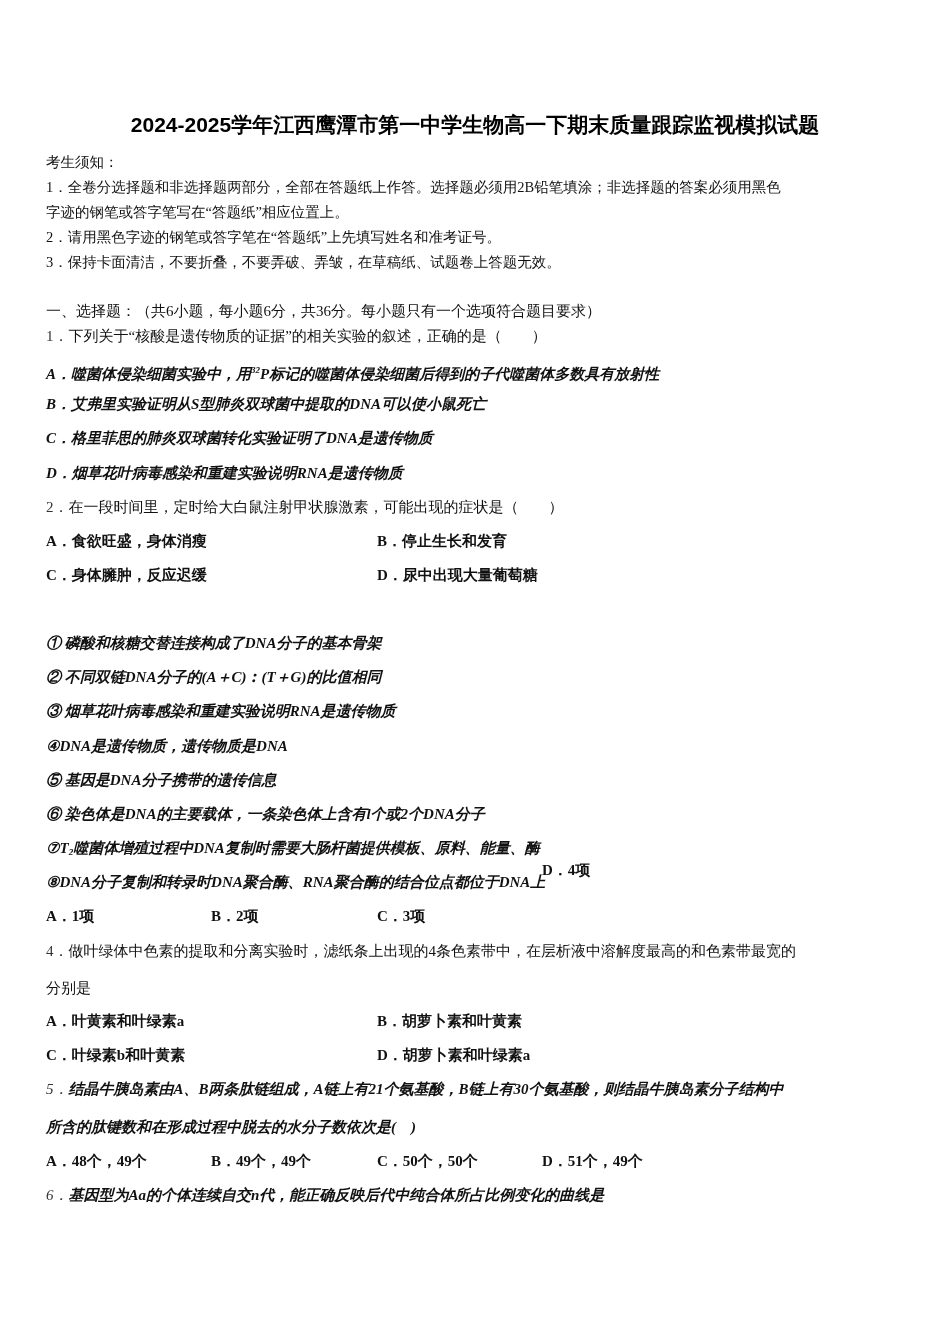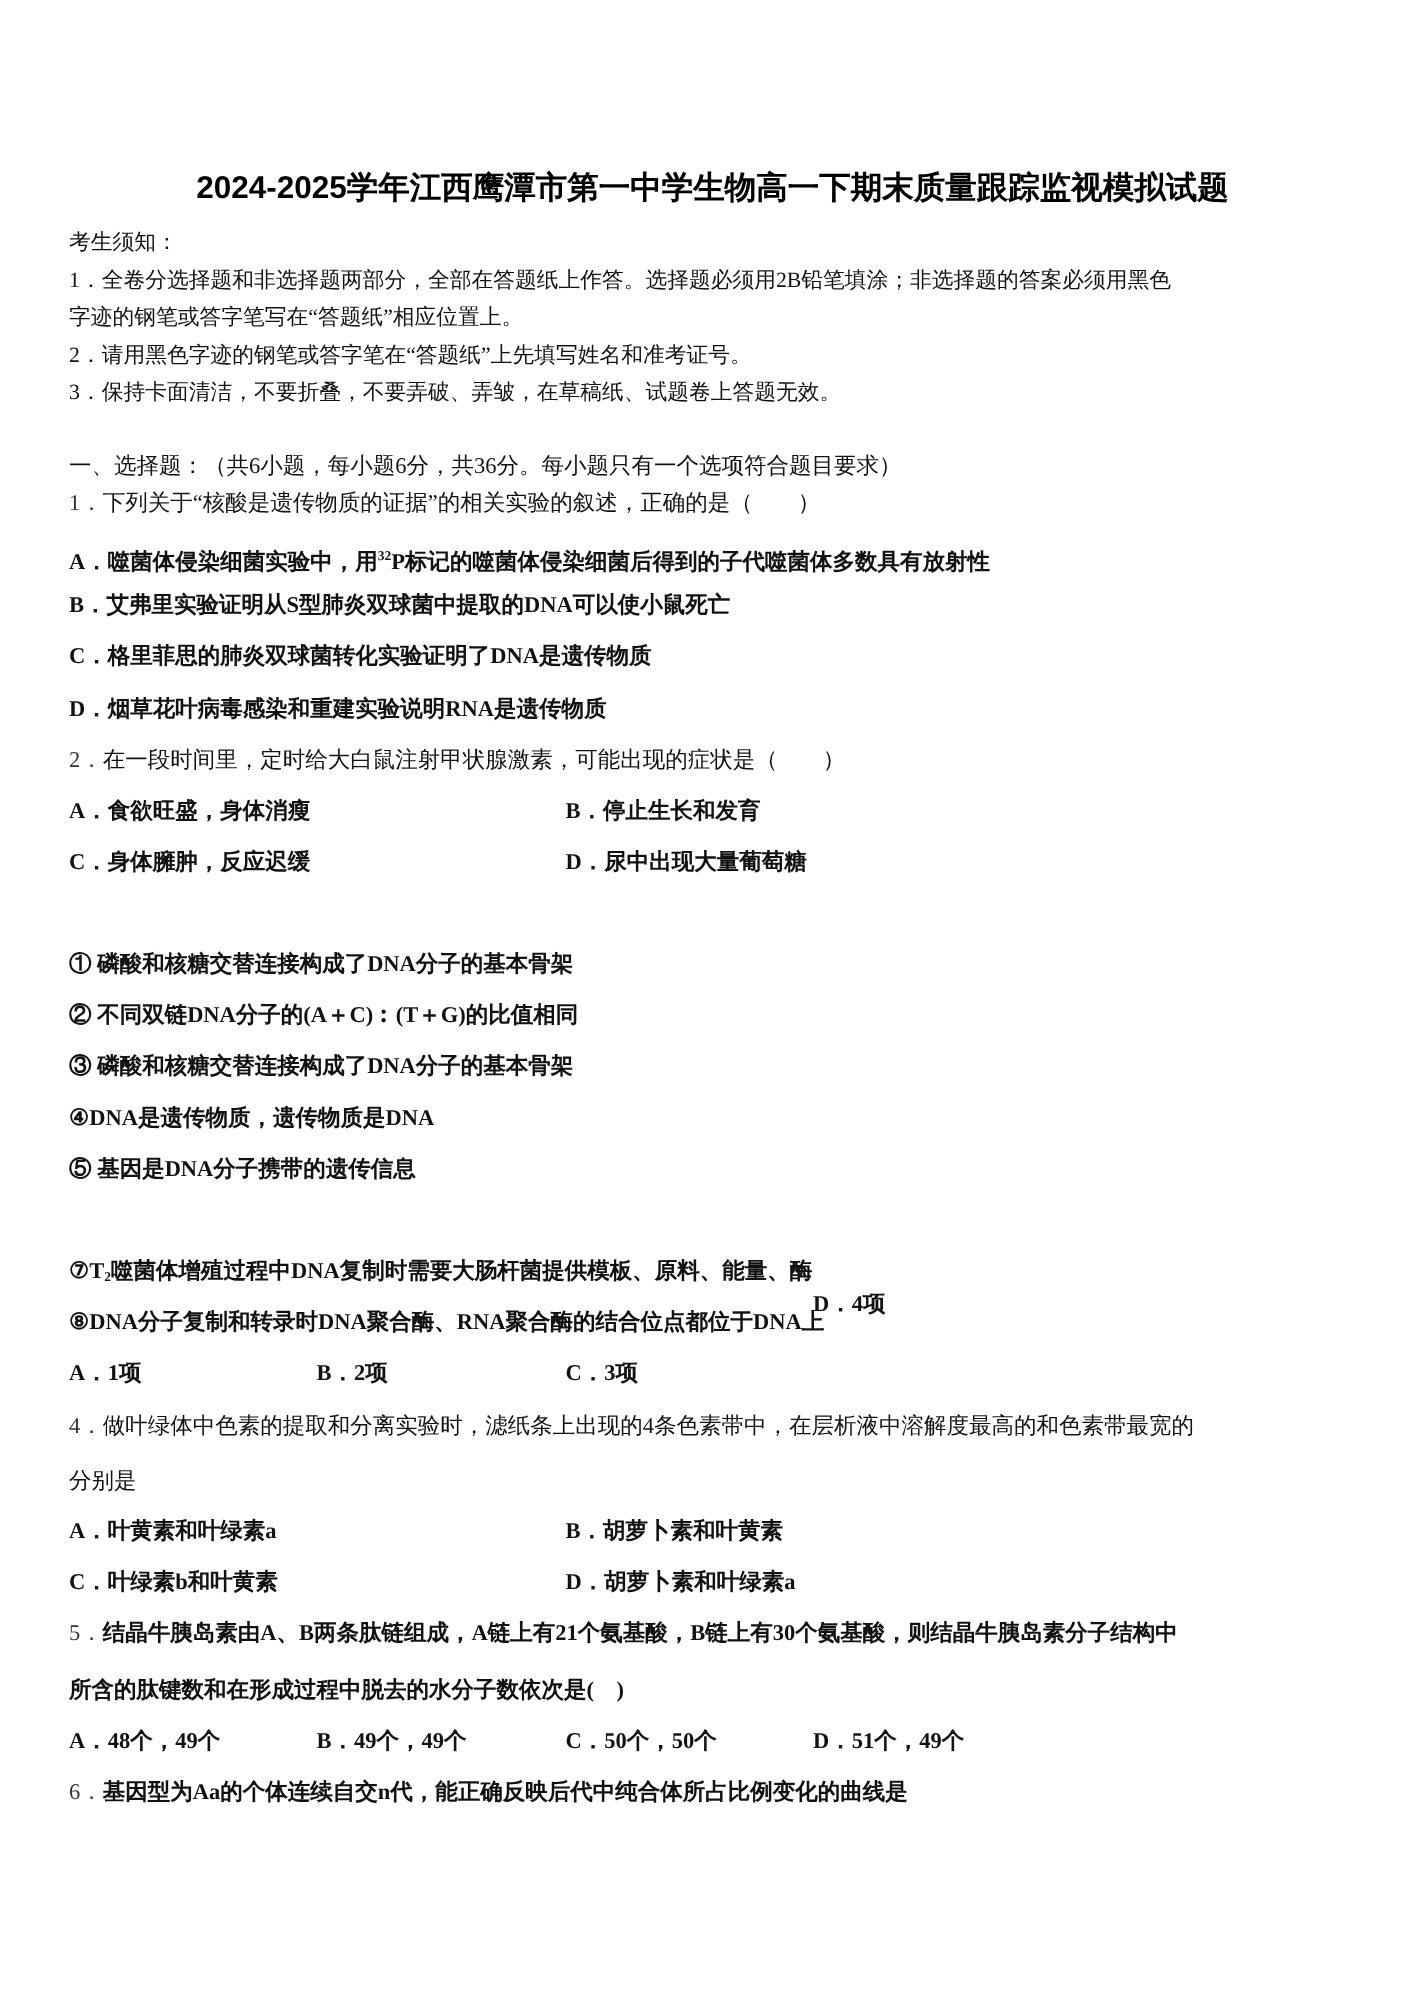--- a/index.html
+++ b/index.html
@@ -4,21 +4,21 @@
 <style>
   html, body { margin:0; padding:0; background:#ffffff; }
   body { width:950px; height:1344px; position:relative; overflow:hidden;
          font-family:"Liberation Serif","DejaVu Serif",serif; color:#111; }
   .page { position:absolute; left:0; top:0; width:762px; height:1344px; }
   .title { position:absolute; left:0; width:950px; top:111px; text-align:center;
            font-family:"Liberation Sans","DejaVu Sans",sans-serif; font-weight:bold;
            font-size:21px; letter-spacing:0px; color:#000; }
   .line { position:absolute; left:46px; font-size:15px; line-height:20px; white-space:nowrap; }
   .notice { font-size:14.5px; color:#111; }
-  .b { font-weight:bold; }
+  .b { font-weight:bold;font-style:italic; }
   .num { font-weight:normal; color:#333; }
   .opt { position:absolute; font-size:15px; line-height:20px; white-space:nowrap; font-weight:bold; }
   sup { font-size:9px; vertical-align:6px; }
   sub { font-size:9px; vertical-align:-2px; }
 </style>
 </head>
 <body>
 
 <div class="page">
 
@@ -59,23 +59,24 @@
   </div>
   <div class="opt" style="left:46px;top:565px">
     <span>C．</span><span>身体臃肿，反应迟缓</span>
   </div>
   <div class="opt" style="left:377px;top:565px">
     <span>D．</span><span>尿中出现大量葡萄糖</span>
   </div>
 
   <div class="line b" style="top:633px">① 磷酸和核糖交替连接构成了DNA分子的基本骨架</div>
   <div class="line b" style="top:667px">② 不同双链DNA分子的(A＋C)︰(T＋G)的比值相同</div>
-  <div class="line b" style="top:701px">③ 磷酸和核糖交替连接构成了DNA分子的基本骨架</div>
+  <div class="line b" style="top:701px">③ 烟草花叶病毒感染和重建实验说明RNA是遗传物质</div>
   <div class="line b" style="top:736px">④DNA是遗传物质，遗传物质是DNA</div>
   <div class="line b" style="top:770px">⑤ 基因是DNA分子携带的遗传信息</div>
+  <div class="line b" style="top:804px">⑥ 染色体是DNA的主要载体，一条染色体上含有l个或2个DNA分子</div>
   <div class="line b" style="top:838px">
     <span>⑦T</span><sub>2</sub><span>噬菌体增殖过程中DNA复制时需要大肠杆菌提供模板、原料、能量、酶</span>
   </div>
   <div class="line b" style="top:872px">⑧DNA分子复制和转录时DNA聚合酶、RNA聚合酶的结合位点都位于DNA上</div>
   <div class="opt" style="left:46px;top:906px">
     <span>A．</span><span>1项</span>
   </div>
   <div class="opt" style="left:211px;top:906px">
     <span>B．</span><span>2项</span>
   </div>

